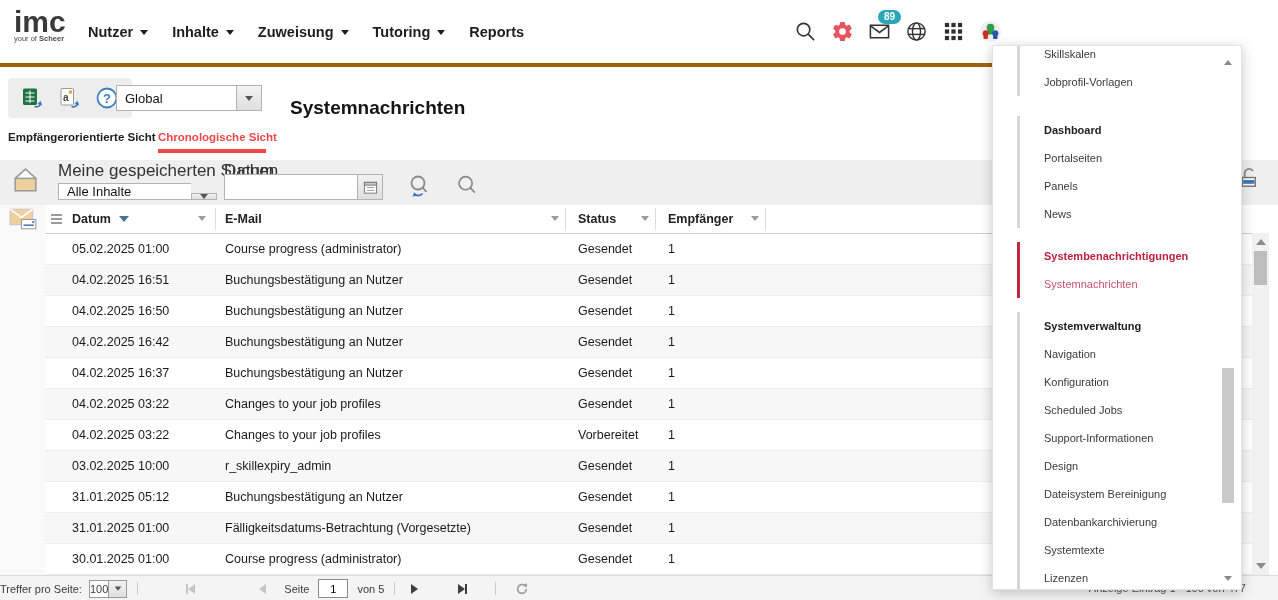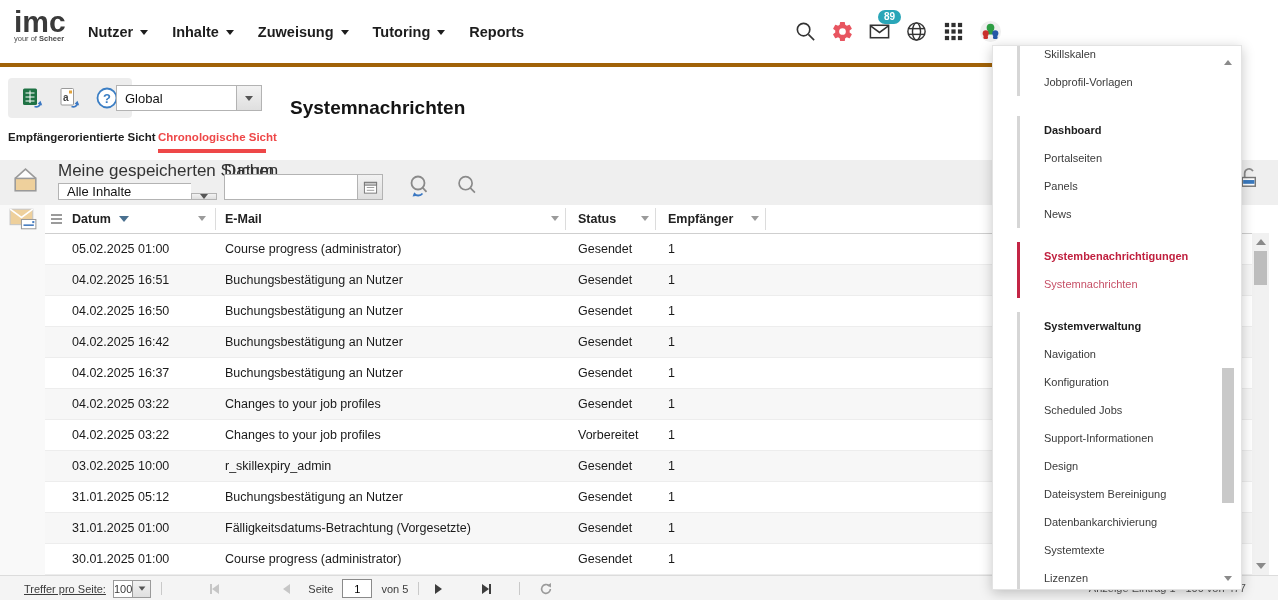--- a/index.html
+++ b/index.html
@@ -390,21 +390,21 @@
     </div>
   </div>
 
   <div class="vscroll gridscroll">
     <span class="up"></span>
     <div class="thumb"></div>
     <span class="down"></span>
   </div>
 
   <footer class="pagebar">
-    <span style="margin-left:24px;text-decoration:underline;">Treffer pro Seite:</span>
+    <span style="margin-left:0;">Treffer pro Seite:</span>
     <div class="pgselect" style="margin-left:7px;">
       <div class="val">100</div>
       <div class="btn">
           <span class="dcaret" style="transform:scale(.85);"></span>
         </div>
     </div>
     <span class="sep" style="margin-left:10px;"></span>
     <div class="pbtn disabled" style="margin-left:48px;">
         <span class="pbar"></span>
         <span class="tri-l"></span>

